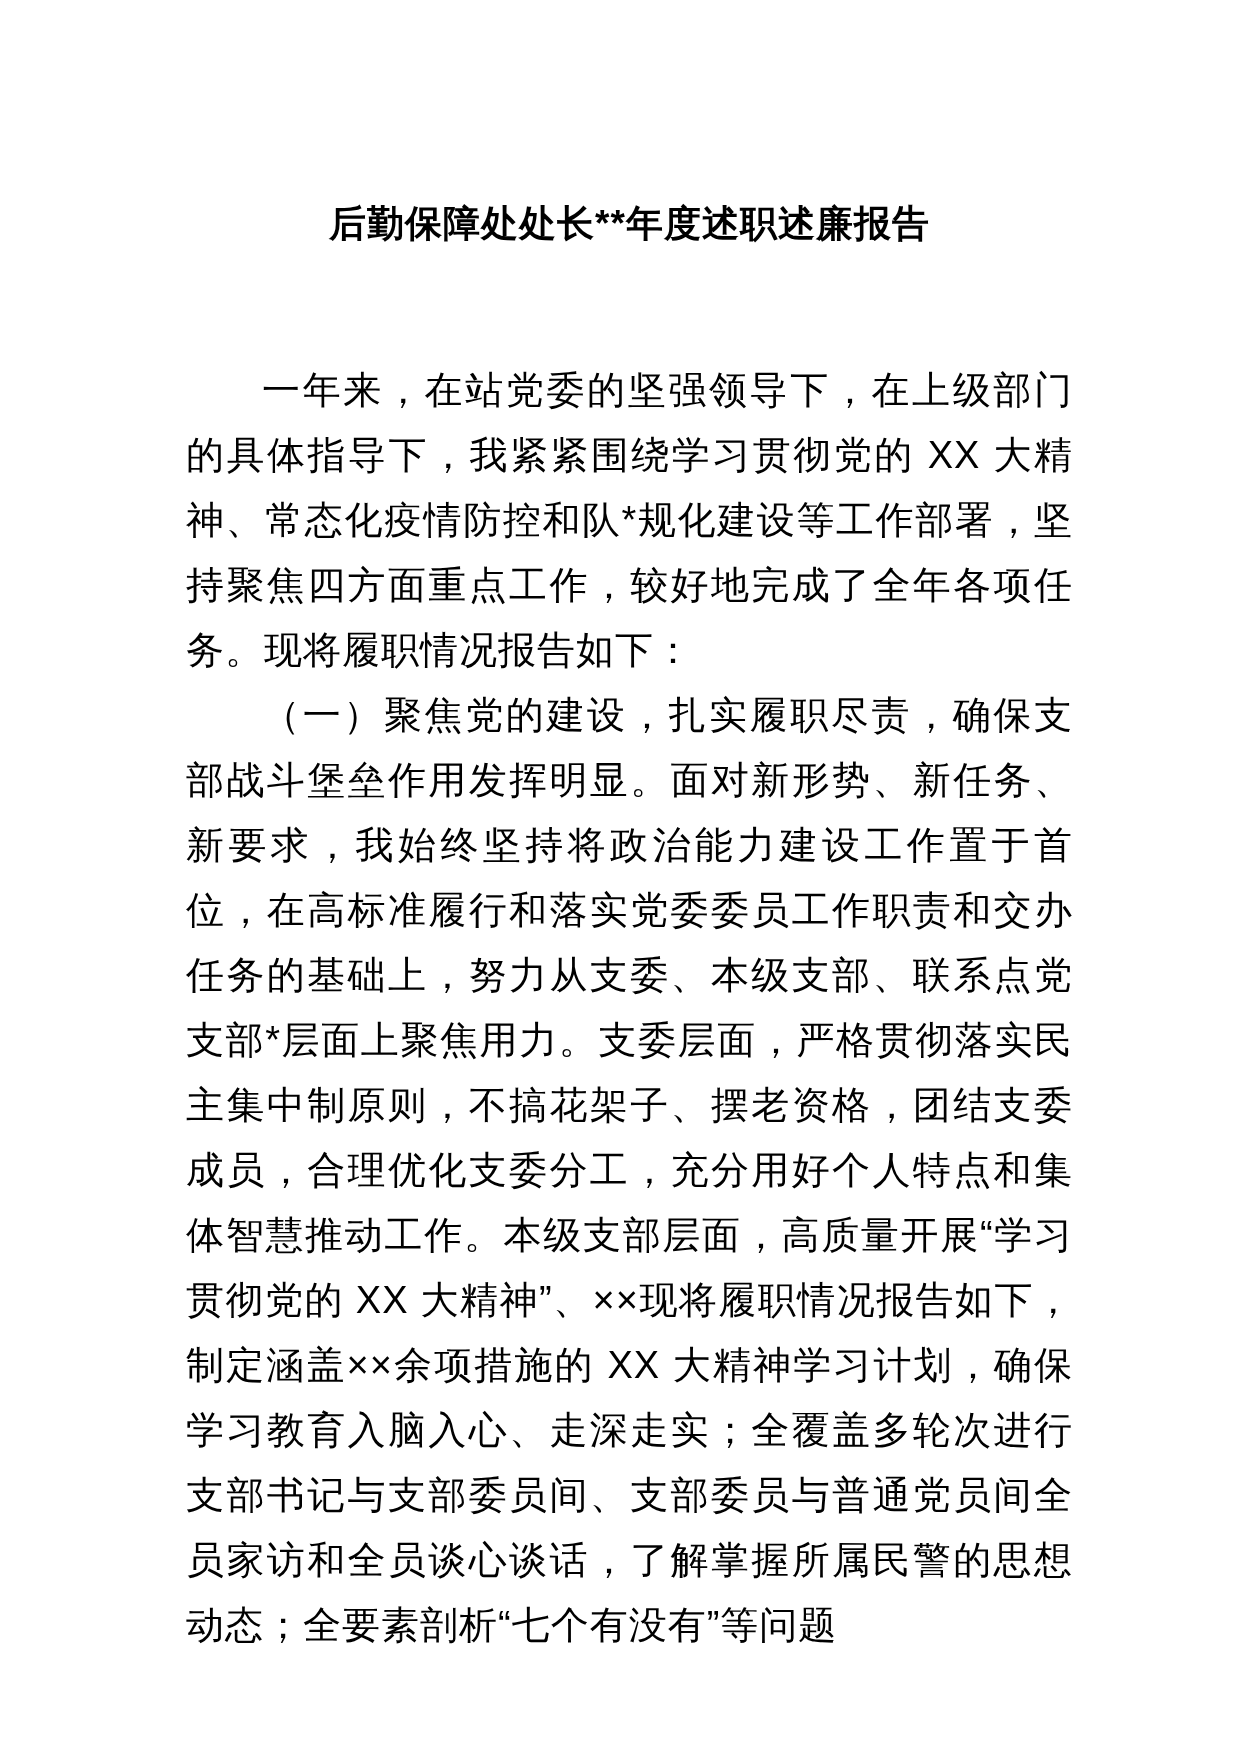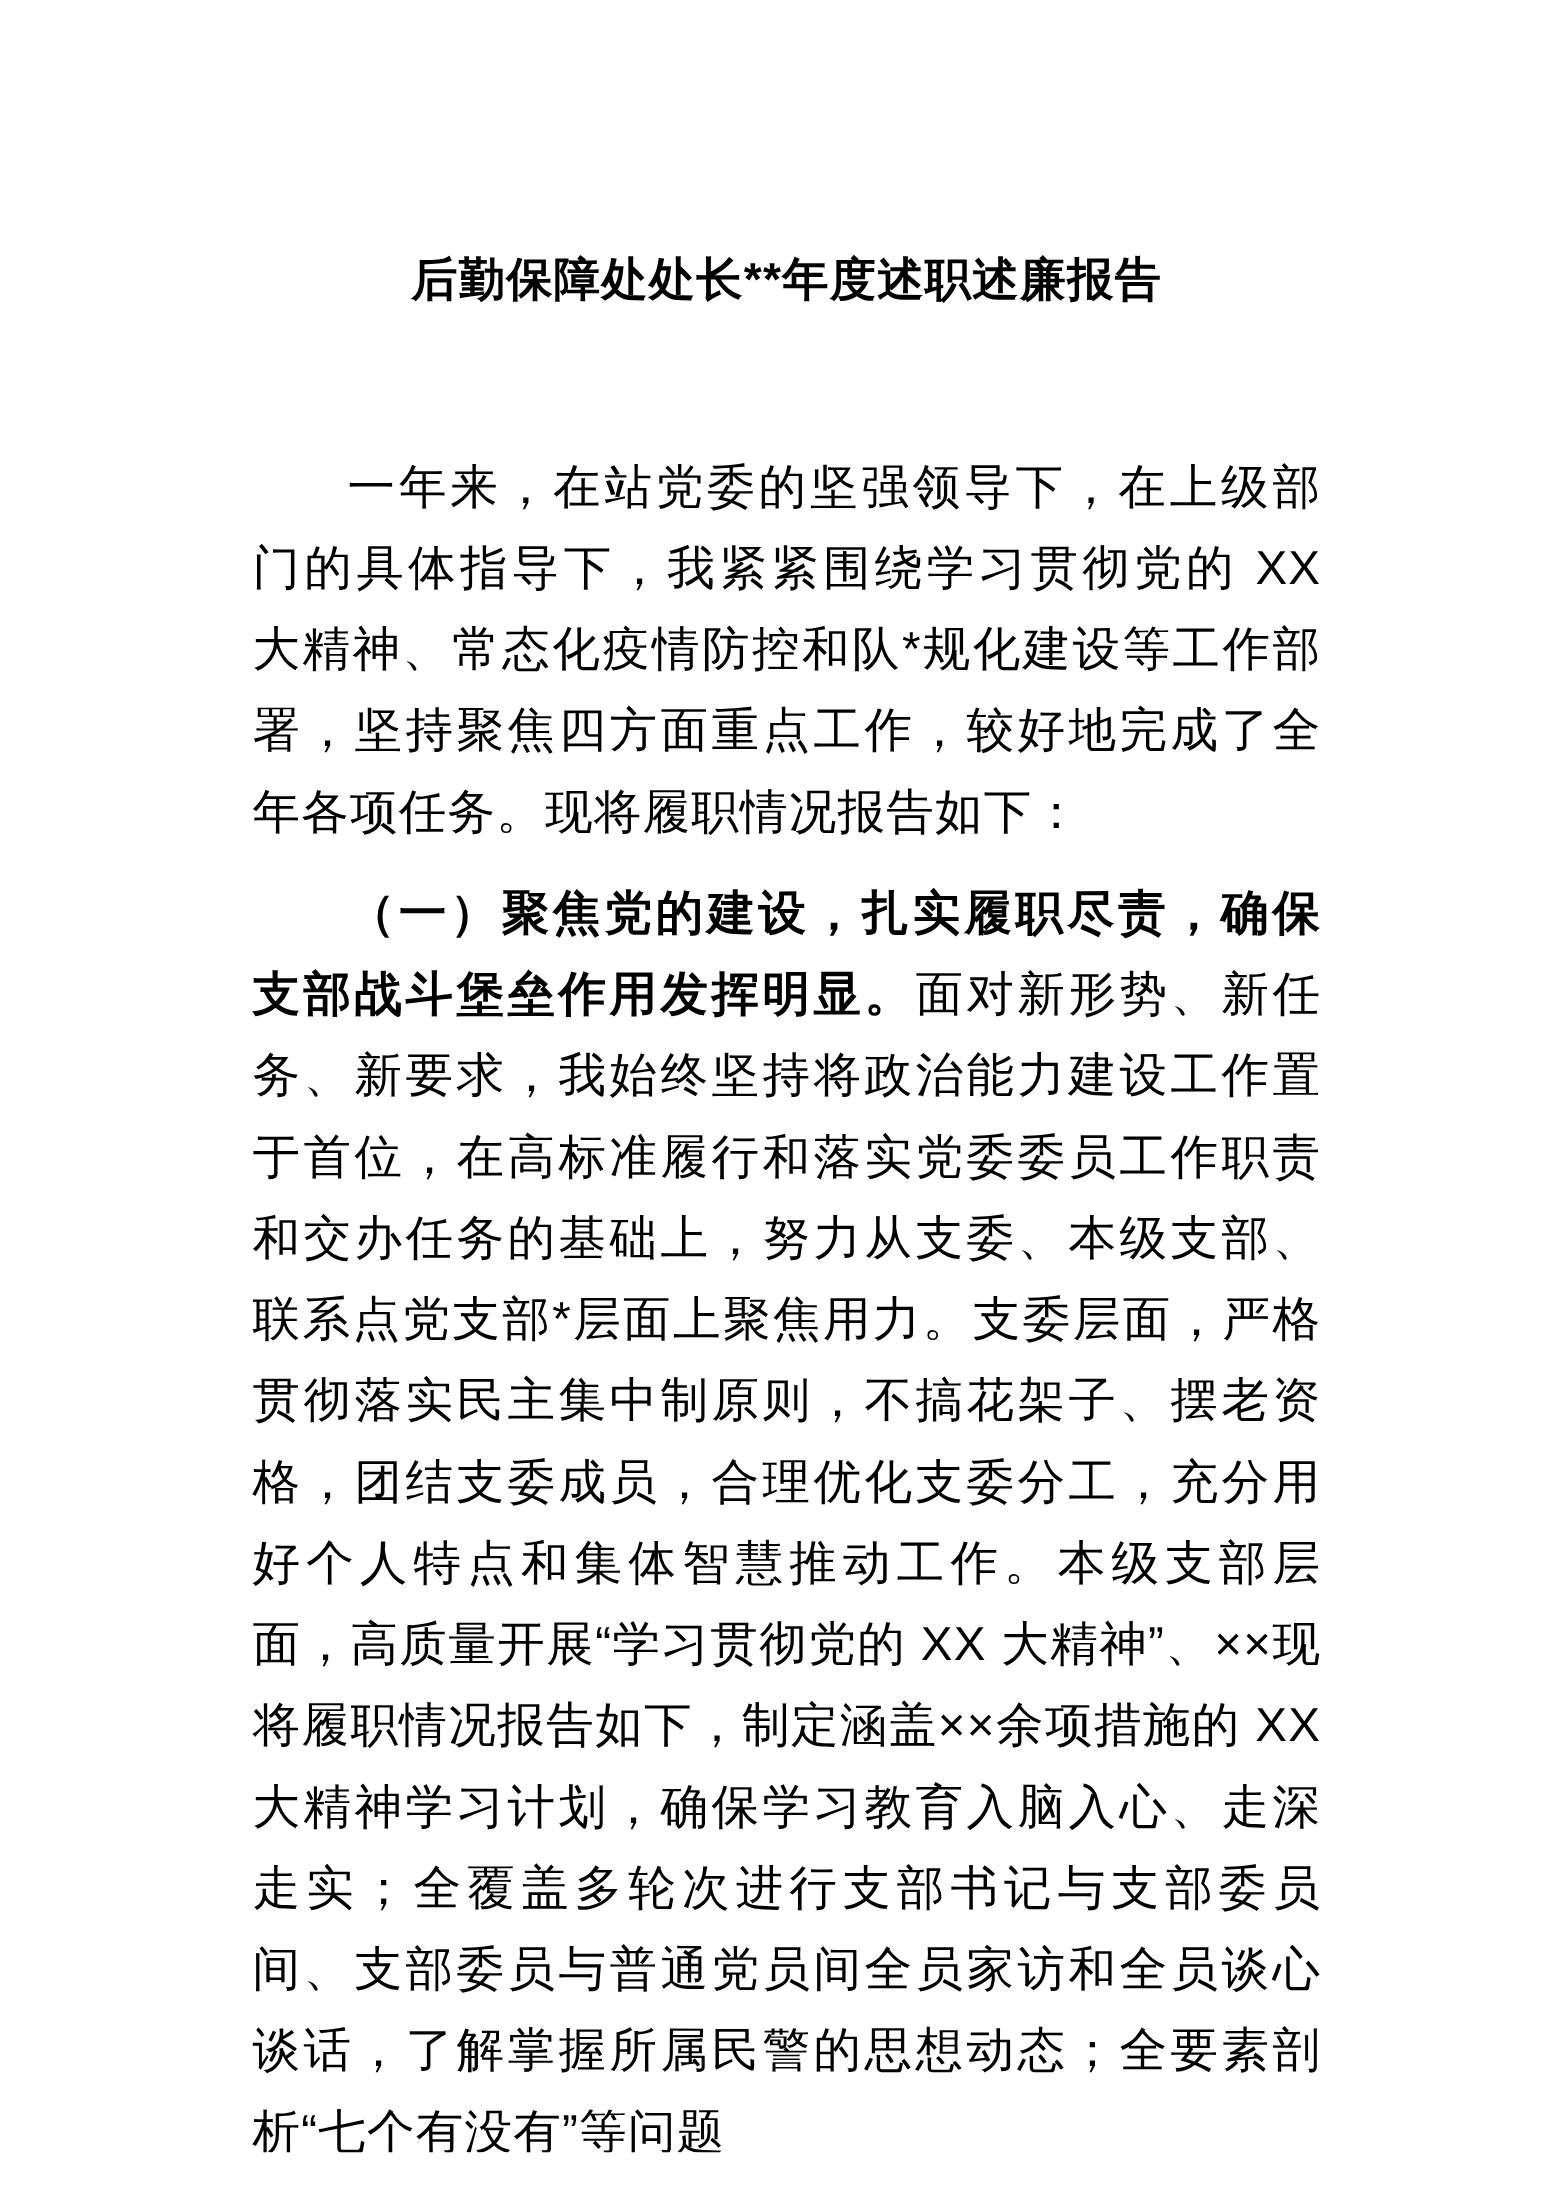--- a/index.html
+++ b/index.html
@@ -33,28 +33,28 @@
     white-space:nowrap;
   }
   .doc-body{
     margin-top:106px;
     font-size:38px;
     line-height:65px;
     letter-spacing:1px;
     text-align:justify;
   }
   .para{
-    margin:16px;
+    margin:0;
     text-indent:2em;
   }
   .heading{
     font-weight:bold;
   }
   .bold-lead{
-    font-weight:bold;
+    font-weight:normal;
   }
 </style>
 </head>
 <body>
 
 <div class="page">
   <h1 class="doc-title">后勤保障处处长**年度述职述廉报告</h1>
 
   <div class="doc-body">
     <p class="para">一年来，在站党委的坚强领导下，在上级部门的具体指导下，我紧紧围绕学习贯彻党的 XX 大精神、常态化疫情防控和队*规化建设等工作部署，坚持聚焦四方面重点工作，较好地完成了全年各项任务。现将履职情况报告如下：</p>

